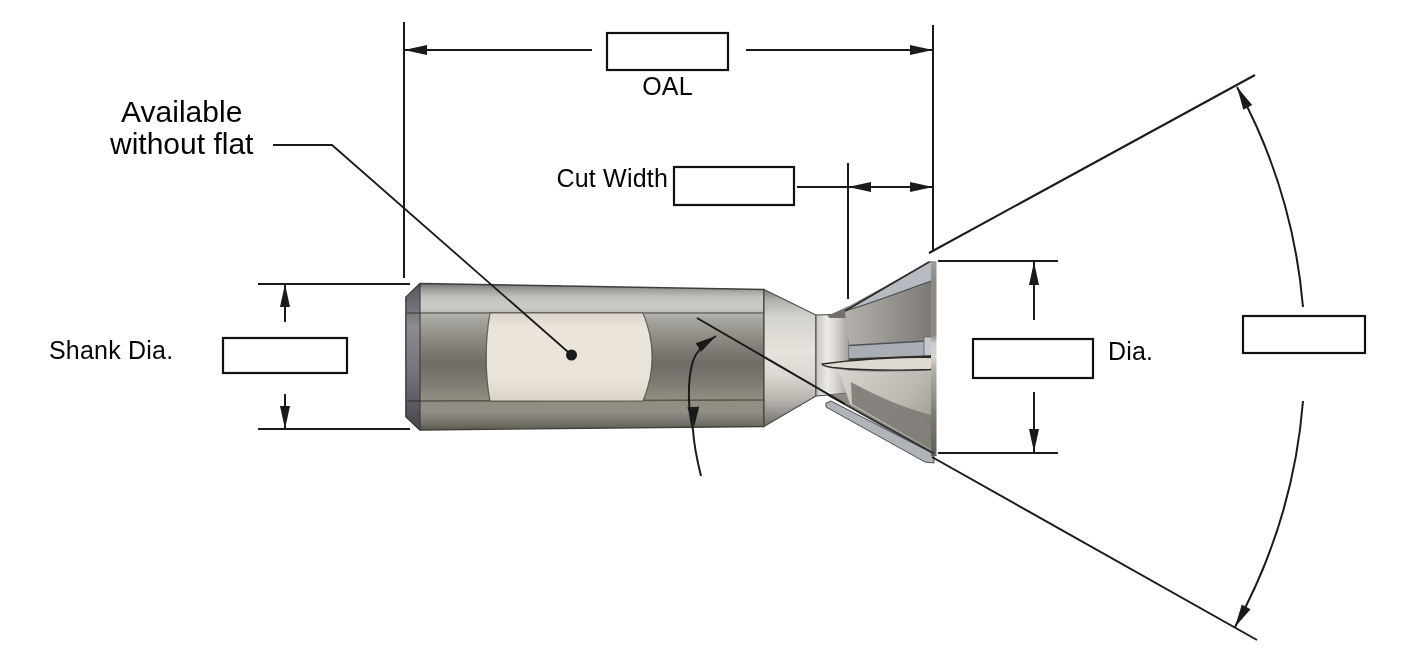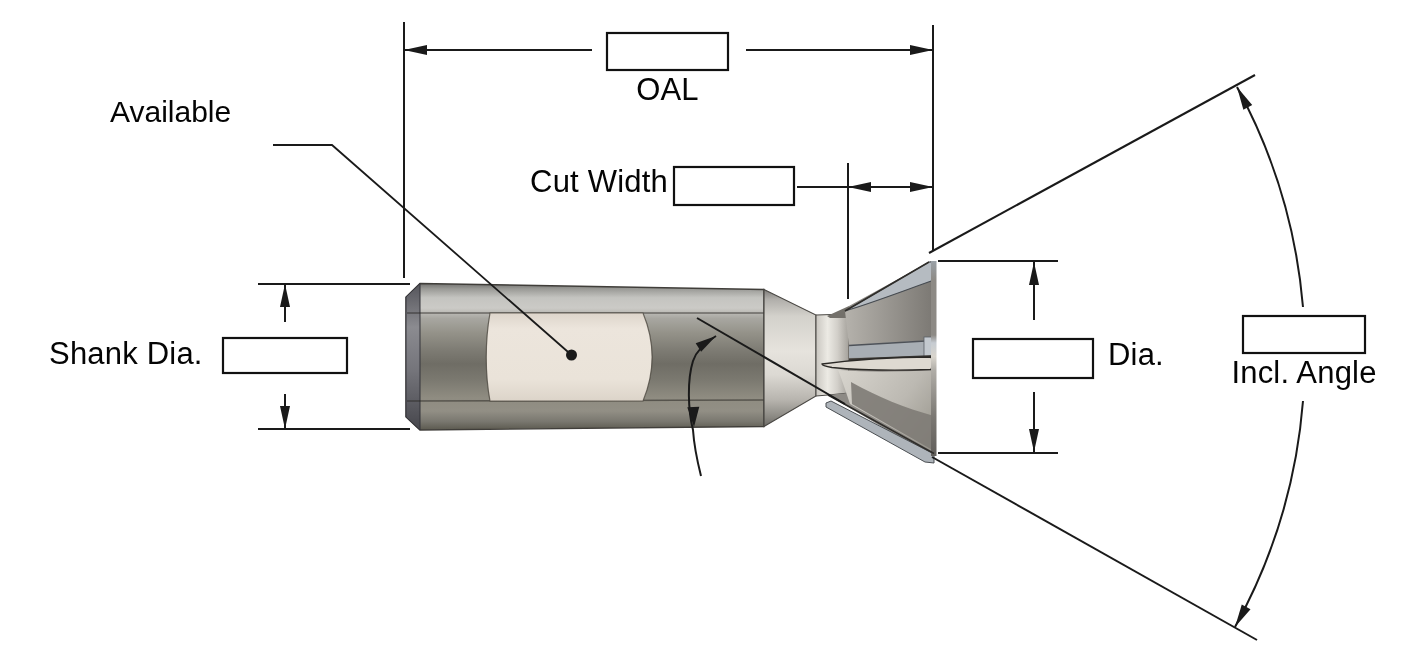--- a/index.html
+++ b/index.html
@@ -6,21 +6,21 @@
   .stage {
     position:relative;
     width:1402px; height:658px;
     background:#ffffff;
     font-family:"Liberation Sans", sans-serif;
     overflow:hidden;
   }
   .stage svg { position:absolute; left:0; top:0; }
   .lbl {
     position:absolute;
-    font-size:31px;
+    font-size:25px;
     line-height:1;
     color:#040404;
     white-space:nowrap;
     letter-spacing:0.2px;
   }
   .lbl.center { text-align:center; }
   .lbl.right  { text-align:right; }
   .note {
     position:absolute;
     left:110px; top:96px;
@@ -181,26 +181,26 @@
     <rect x="607" y="33" width="121" height="37"></rect>
     <rect x="674" y="167" width="120" height="38"></rect>
     <rect x="223" y="338" width="124" height="35"></rect>
     <rect x="973" y="339" width="120" height="39"></rect>
     <rect x="1243" y="316" width="122" height="37"></rect>
   </g>
 </svg>
 
 <div class="note">
   <span>Available</span>
+  <span>without flat</span>
 </div>
 
 <div class="lbl center" style="left:592px; top:74px; width:151px;">OAL</div>
 
 <div class="lbl" style="left:49px; top:338px;">Shank Dia.</div>
 
 <div class="lbl right" style="left:500px; top:166px; width:168px;">Cut Width</div>
 
 <div class="lbl" style="left:1108px; top:339px;text-align:center;">Dia.</div>
 
-<div class="lbl center" style="left:1224px; top:357px; width:160px;">Incl. Angle</div>
 
 
 </div>
 
 </body></html>

